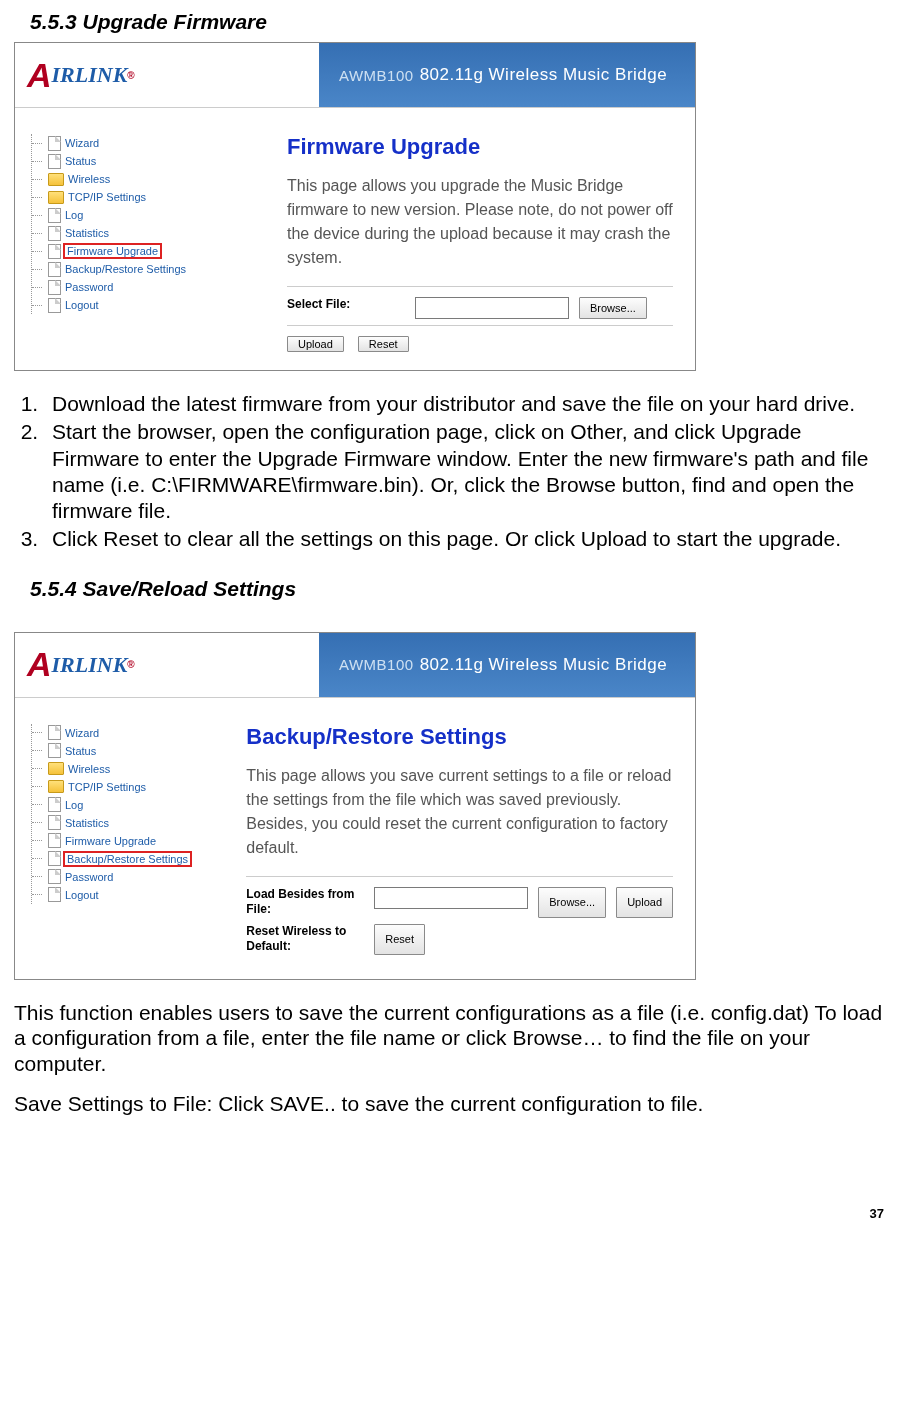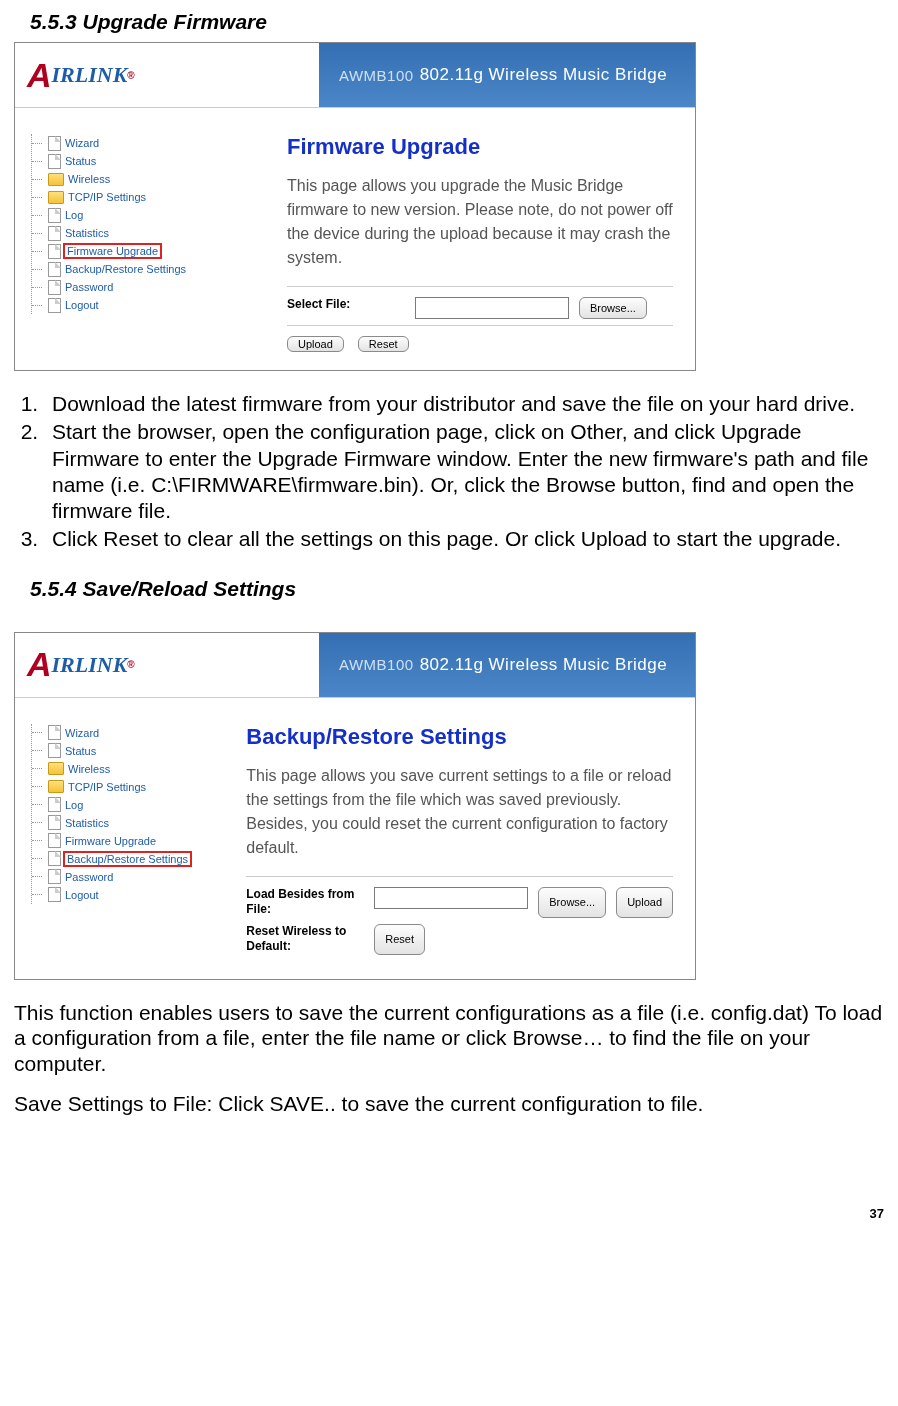--- a/index.html
+++ b/index.html
@@ -147,21 +147,21 @@
     width: 148px; height: 18px;
     border: 1px solid #7a7a7a;
     background: #fff;
     font-size: 11px;
   }
   .win-btn {
     font-size: 11px;
     padding: 1px 10px;
     background: linear-gradient(#fdfdfd,#e3e3e3);
     border: 1px solid #8a8a8a;
-    border-radius: 6px;
+    border-radius: 1px;
     cursor: pointer;
     font-family: Tahoma, Arial, sans-serif;
   }
   .btn-row { display:flex; gap:14px; margin-top:10px;}
   ol.instructions {
     font-size: 21px;
     line-height: 1.25;
     padding-left: 30px;
     margin: 18px 0 24px 0;
   }

